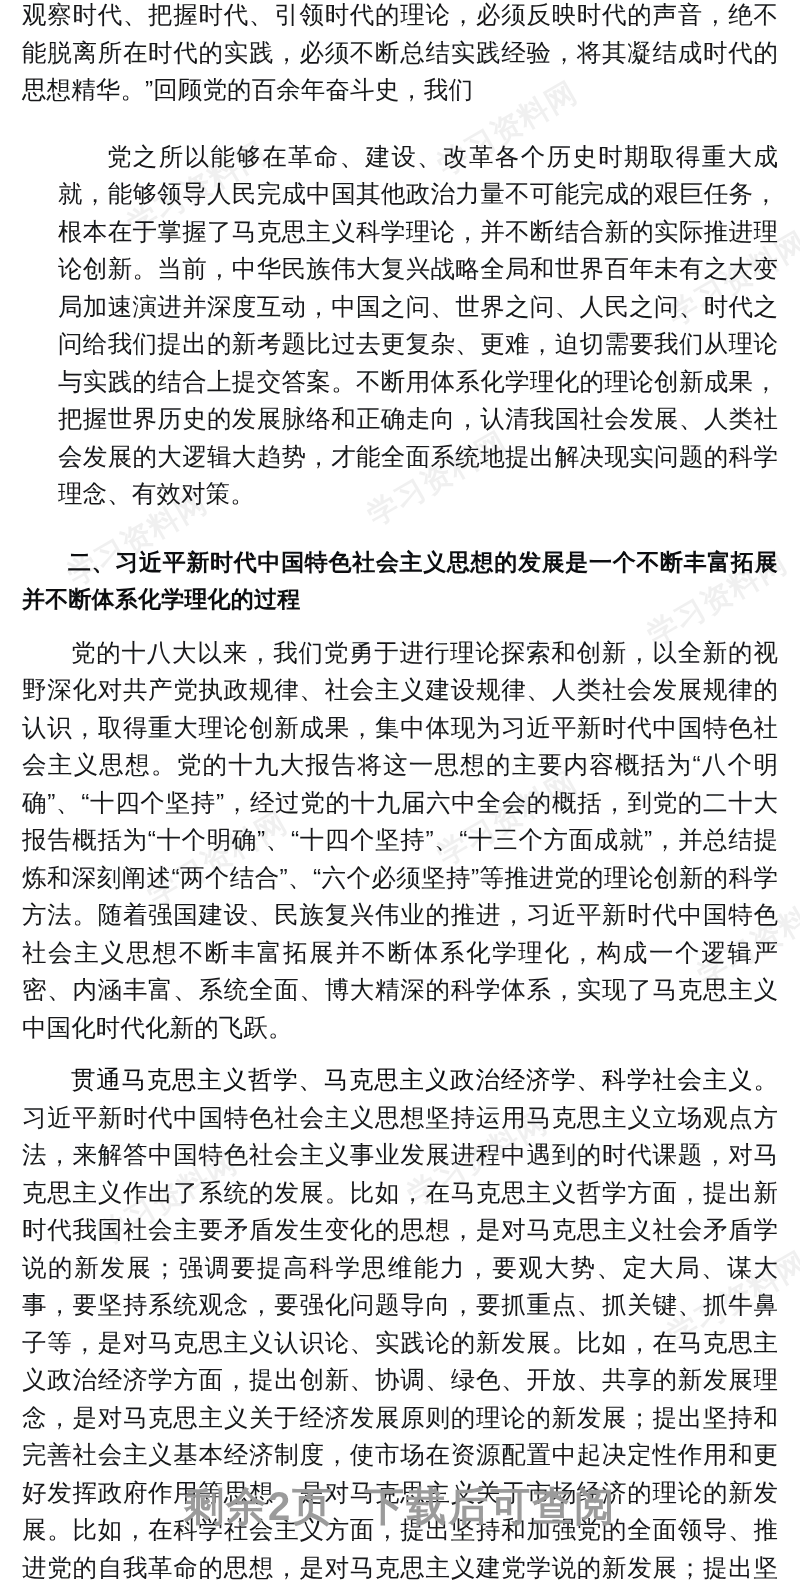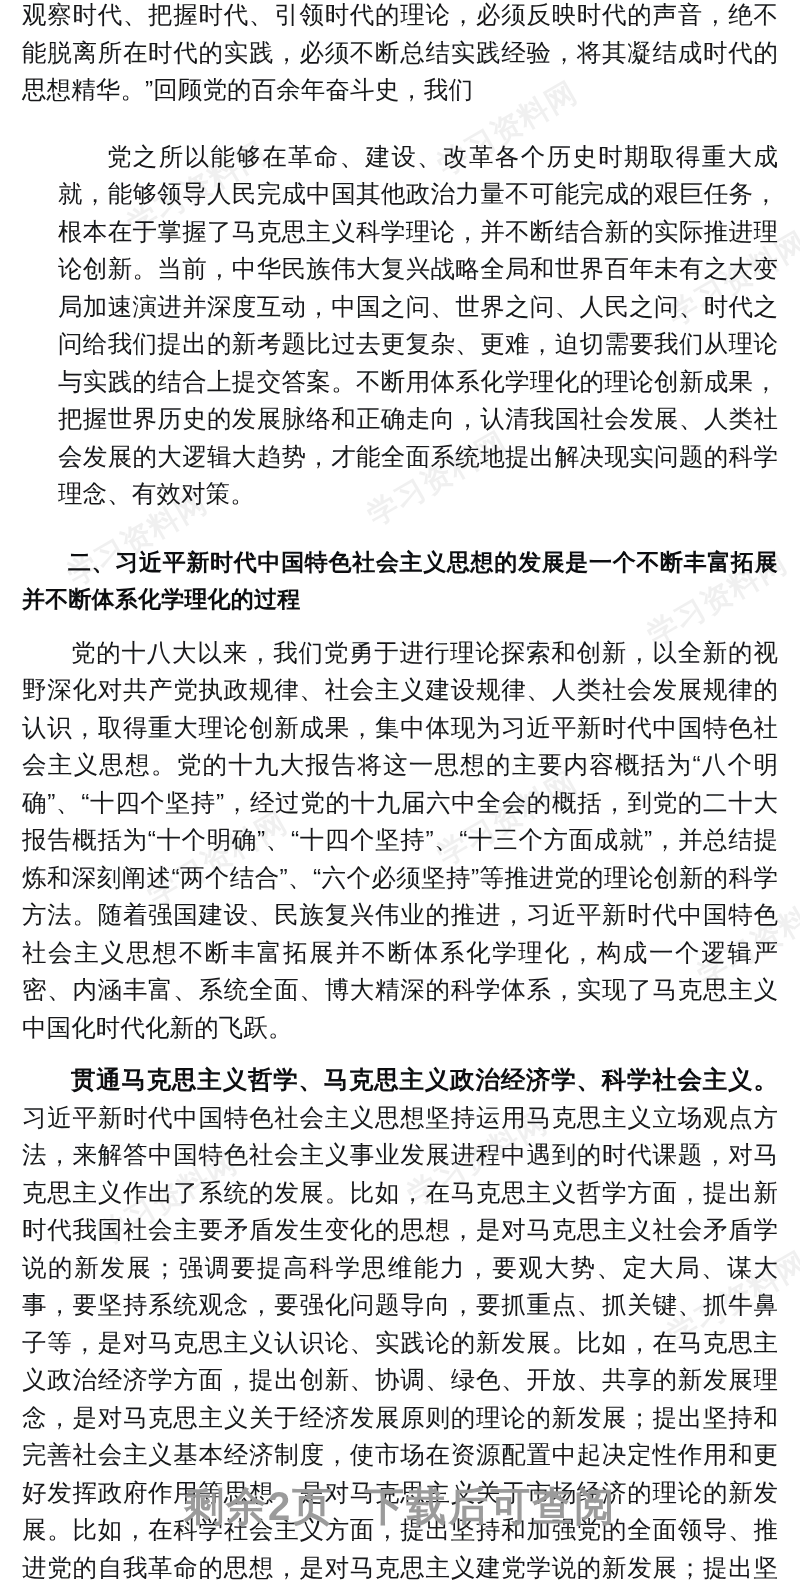--- a/index.html
+++ b/index.html
@@ -76,21 +76,21 @@
     font-size: 23px;
     line-height: 37.5px;
     font-weight: 700;
     text-align: justify;
     text-justify: inter-character;
     text-indent: 2em;
     word-break: break-all;
     letter-spacing: 0.2px;
   }
 
-  .runin { font-weight: 700; color: #0d0e10; }
+  .runin { font-weight: 400; color: #0d0e10; }
 
   
   #footer {
     position: absolute;
     left: 0;
     right: 0;
     top: 1480px;
     text-align: center;
     z-index: 4;
   }

